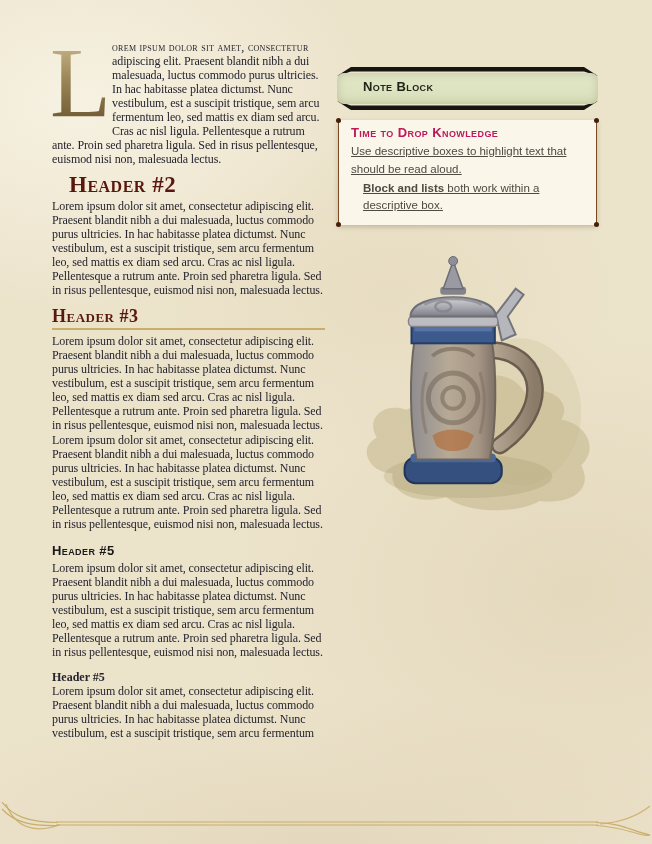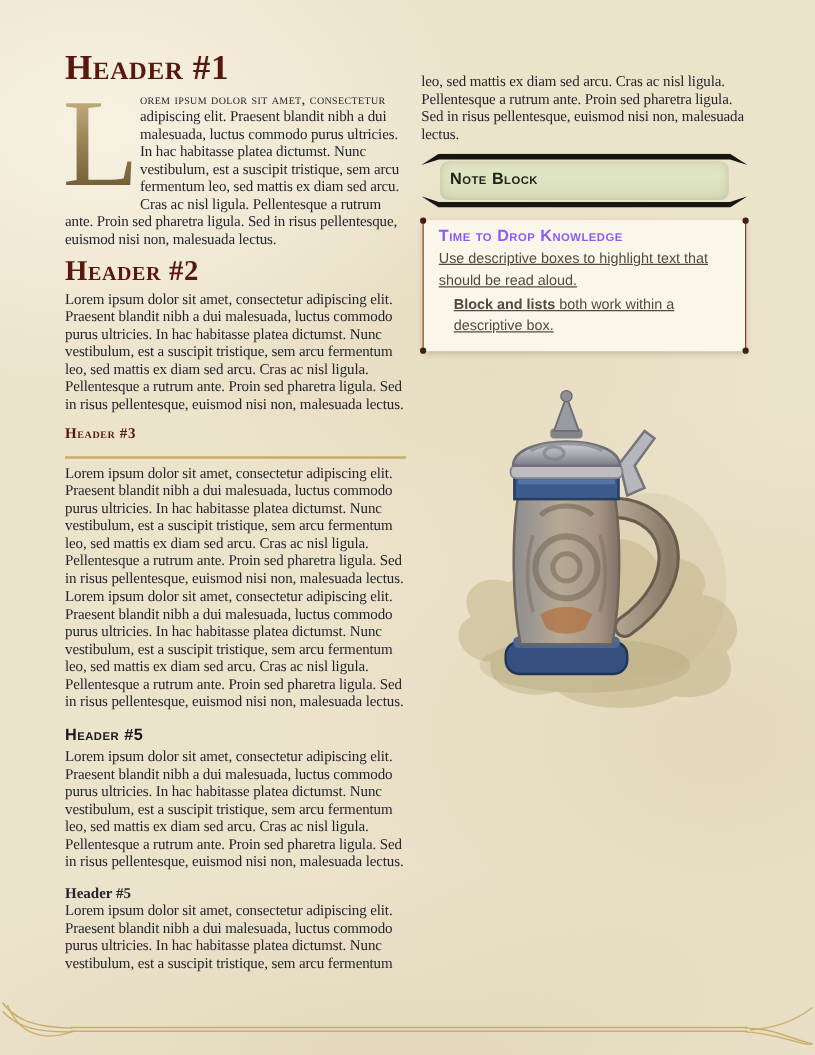--- a/index.html
+++ b/index.html
@@ -18,22 +18,22 @@
   .col { position:absolute; width:273px; }
   .col-left  { left:52px;  top:40px; height:762px; overflow:hidden; }
   .col-right { left:337px; top:58px; width:261px; }
 
   h1,h2,h3,h4 {
     font-family:"Liberation Serif", serif;
     font-variant:small-caps; font-variant-caps:small-caps;
     color:#58180D; font-weight:700; letter-spacing:.5px;
   }
   h1 { font-size:28px; line-height:1.05; margin:0 0 3px; }
-  h2 { font-size:23px; line-height:1.05; margin:7px 0 2px; }
-  h3 { font-size:12px; line-height:1.1; margin:10px 0 4px; border-bottom:2px solid #c9ad6a; padding-bottom:12px; }
+  h2 { font-size:23px; line-height:1.05; margin:7px 17px 2px; }
+  h3 { font-size:18px; line-height:1.1; margin:10px 0 4px; border-bottom:2px solid #c9ad6a; padding-bottom:1px; }
   h4 { font-size:15px; line-height:1.1; margin:10px 0 2px; }
   h5 { font-family:"Liberation Sans", sans-serif; font-variant:small-caps; font-variant-caps:small-caps;
        font-size:13px; color:#191919; margin:12px 0 3px; letter-spacing:.4px; }
   p.body {
     font-size:12px; line-height:14px; letter-spacing:-.1px;
     text-align:left; margin:0 0 1px;
   }
   p.bold-head { font-size:12px; line-height:14px; font-weight:700; margin:11px 0 0; }
 
   .drop-cap {
@@ -44,58 +44,57 @@
     -webkit-background-clip:text; background-clip:text; color:transparent;
   }
   .lead-caps { font-variant:small-caps; font-variant-caps:small-caps; letter-spacing:.3px; }
 
   
   .note-block { position:relative; margin:9px 0 0; }
   .note-bar { display:block; width:100%; height:9px; }
   .note-bar polygon { fill:#161611; }
   .note-inner {
     background:linear-gradient(180deg,#e2e7c8,#d9dfba); border-radius:7px;
-    margin:-3px 15px; padding:7px 8px 9px; position:relative; z-index:1;
+    margin:-3px 0; padding:7px 26px 9px; position:relative; z-index:1;
     box-shadow:inset 0 0 8px rgba(90,95,50,.25);
   }
   .note-title, .desc-title {
     font-family:"Liberation Sans", sans-serif; font-variant:small-caps; font-variant-caps:small-caps;
     font-weight:700; font-size:13px; color:#20251a; letter-spacing:.4px; line-height:1.15;
   }
   .note-body, .desc-body {
     font-family:"Liberation Sans", sans-serif; font-size:11.5px; color:#4d4b42; line-height:1.55;
   }
 
   
   .desc-box {
     position:relative; margin:10px 1px 0;
     background:#faf6e9; padding:6px 13px 10px;
     box-shadow:0 2px 5px rgba(80,60,30,.25);
   }
-  .desc-title { color:#8b5cf6; }
+  .desc-title { color:#be185d; }
   .desc-body  { margin-top:2px;text-decoration:underline; }
   .desc-indent { margin-top:1px; padding-left:12px; }
   .desc-vline { position:absolute; top:2px; bottom:2px; width:1px; background:#7a4a21; }
   .desc-vline.l { left:0; } .desc-vline.r { right:0; }
   .desc-dot { position:absolute; width:5px; height:5px; border-radius:50%; background:#43200d; }
   .desc-dot.tl { left:-2px; top:-2px; } .desc-dot.tr { right:-2px; top:-2px; }
   .desc-dot.bl { left:-2px; bottom:-2px; } .desc-dot.br { right:-2px; bottom:-2px; }
 
   .stein-wrap { margin:28px 0 0 12px; width:248px; }
 
   .footer-flourish { position:absolute; left:0; bottom:8px; width:652px; height:34px; }
 </style>
 </head>
 <body>
 
 <div class="page">
 
   <div class="col col-left">
 
-    <h1>Header #1</h1>
     <p class="body"><span class="drop-cap">L</span><span class="lead-caps">orem ipsum dolor sit amet, consectetur</span>
       <span>adipiscing elit. Praesent blandit nibh a dui malesuada, luctus commodo purus ultricies. In hac habitasse platea dictumst. Nunc vestibulum, est a suscipit tristique, sem arcu fermentum leo, sed mattis ex diam sed arcu. Cras ac nisl ligula. Pellentesque a rutrum ante. Proin sed pharetra ligula. Sed in risus pellentesque, euismod nisi non, malesuada lectus.</span>
     </p>
 
     <h2>Header #2</h2>
     <p class="body">Lorem ipsum dolor sit amet, consectetur adipiscing elit. Praesent blandit nibh a dui malesuada, luctus commodo purus ultricies. In hac habitasse platea dictumst. Nunc vestibulum, est a suscipit tristique, sem arcu fermentum leo, sed mattis ex diam sed arcu. Cras ac nisl ligula. Pellentesque a rutrum ante. Proin sed pharetra ligula. Sed in risus pellentesque, euismod nisi non, malesuada lectus.</p>
 
     <h3>Header #3</h3>
     <p class="body">Lorem ipsum dolor sit amet, consectetur adipiscing elit. Praesent blandit nibh a dui malesuada, luctus commodo purus ultricies. In hac habitasse platea dictumst. Nunc vestibulum, est a suscipit tristique, sem arcu fermentum leo, sed mattis ex diam sed arcu. Cras ac nisl ligula. Pellentesque a rutrum ante. Proin sed pharetra ligula. Sed in risus pellentesque, euismod nisi non, malesuada lectus.</p>
 
@@ -103,21 +102,20 @@
 
     <h5>Header #5</h5>
     <p class="body">Lorem ipsum dolor sit amet, consectetur adipiscing elit. Praesent blandit nibh a dui malesuada, luctus commodo purus ultricies. In hac habitasse platea dictumst. Nunc vestibulum, est a suscipit tristique, sem arcu fermentum leo, sed mattis ex diam sed arcu. Cras ac nisl ligula. Pellentesque a rutrum ante. Proin sed pharetra ligula. Sed in risus pellentesque, euismod nisi non, malesuada lectus.</p>
 
     <p class="bold-head">Header #5</p>
     <p class="body">Lorem ipsum dolor sit amet, consectetur adipiscing elit. Praesent blandit nibh a dui malesuada, luctus commodo purus ultricies. In hac habitasse platea dictumst. Nunc vestibulum, est a suscipit tristique, sem arcu fermentum</p>
   </div>
 
   <div class="col col-right">
 
-    <p class="body">leo, sed mattis ex diam sed arcu. Cras ac nisl ligula. Pellentesque a rutrum ante. Proin sed pharetra ligula. Sed in risus pellentesque, euismod nisi non, malesuada lectus.</p>
 
     <div class="note-block">
       <svg class="note-bar" viewBox="0 0 261 9" preserveAspectRatio="none" aria-hidden="true">
         <polygon points="0,9 14,0 247,0 261,9 247,4.5 14,4.5"></polygon>
       </svg>
       <div class="note-inner">
         <div class="note-title">Note Block</div>
       </div>
       <svg class="note-bar" viewBox="0 0 261 9" preserveAspectRatio="none" aria-hidden="true">
         <polygon points="0,0 14,9 247,9 261,0 247,4.5 14,4.5"></polygon>

